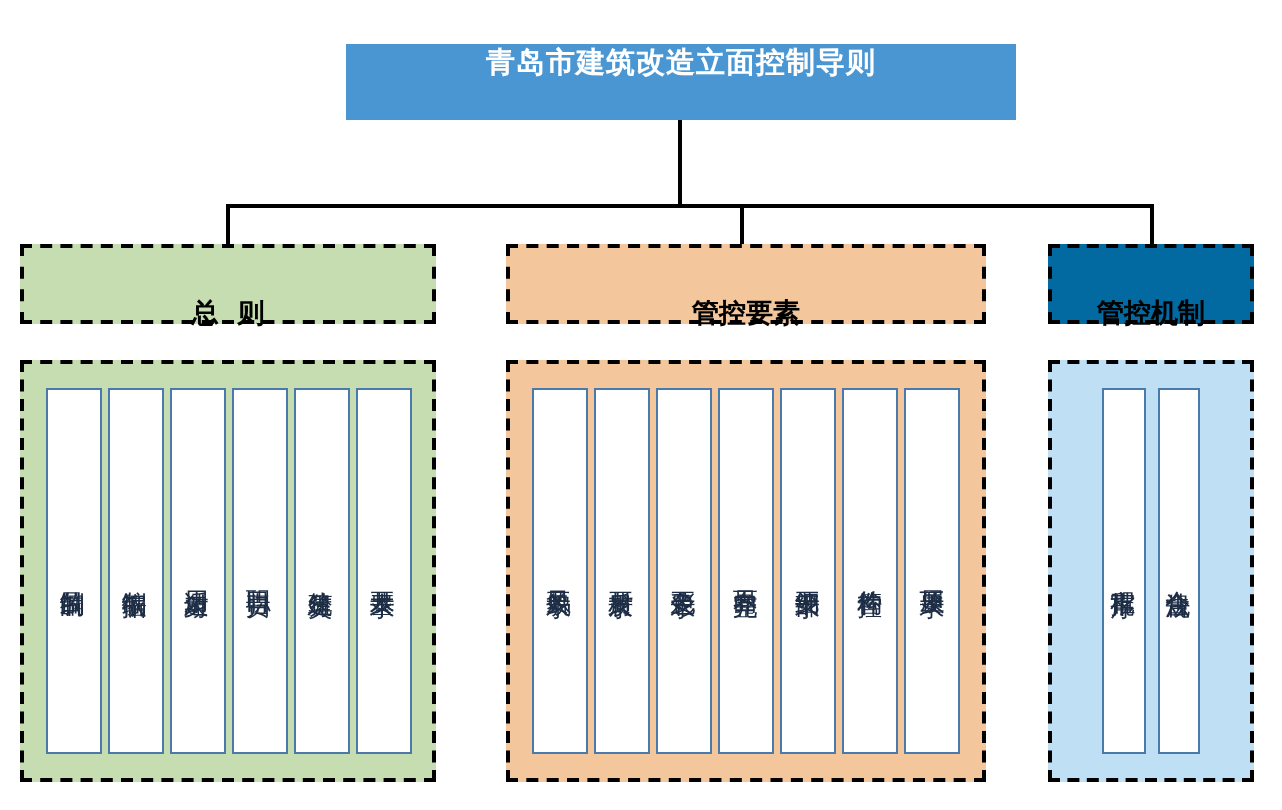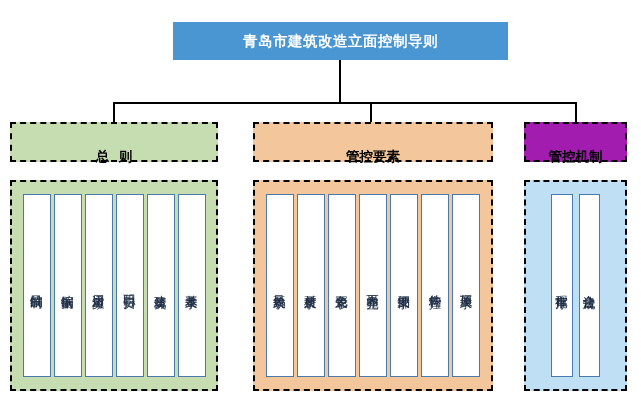--- a/index.html
+++ b/index.html
@@ -24,21 +24,20 @@
 
   
   .root-title {
     position: absolute;
     left: 173px;
     top: 22px;
     width: 335px;
     height: 38px;
     background: #4a96d2;
     display: flex;
-    align-items: center;
     justify-content: center;
     box-sizing: border-box;
   }
   .root-title .root-title-text {
     color: #ffffff;
     font-size: 14.5px;
     font-weight: bold;
     letter-spacing: 0.5px;
     white-space: nowrap;
   }
@@ -65,21 +64,21 @@
   }
   .branch-header .branch-header-text {
     font-size: 13.5px;
     font-weight: bold;
     color: #000000;
     white-space: pre;
     margin-top: 29px;
   }
   .header-general   { left: 10px;  top: 122px; width: 208px; height: 40px; background: #c5ddb0; }
   .header-elements  { left: 253px; top: 122px; width: 240px; height: 40px; background: #f4c69b; align-items: center; }
-  .header-mechanism { left: 524px; top: 122px; width: 103px; height: 40px; background: #a21caf; }
+  .header-mechanism { left: 524px; top: 122px; width: 103px; height: 40px; background: #0369a1; }
 
   
   .branch-body {
     position: absolute;
     border: 2px dashed #000000;
     box-sizing: border-box;
     display: flex;
     flex-direction: row;
     align-items: stretch;
     justify-content: space-between;

